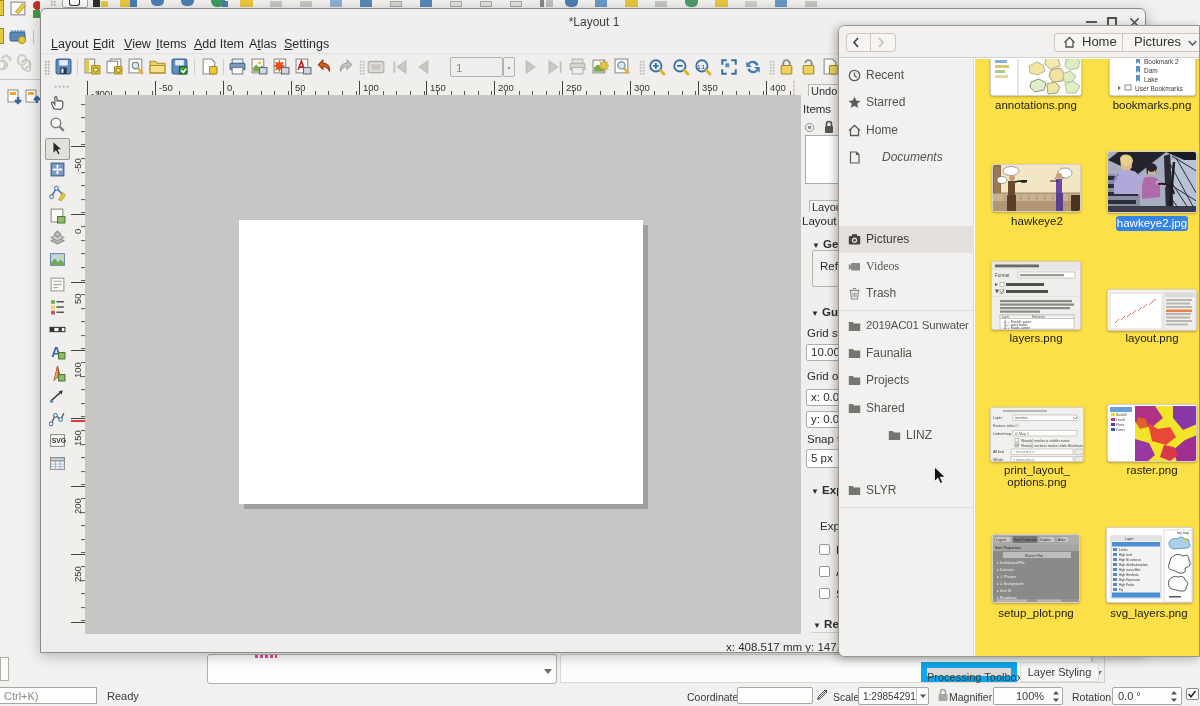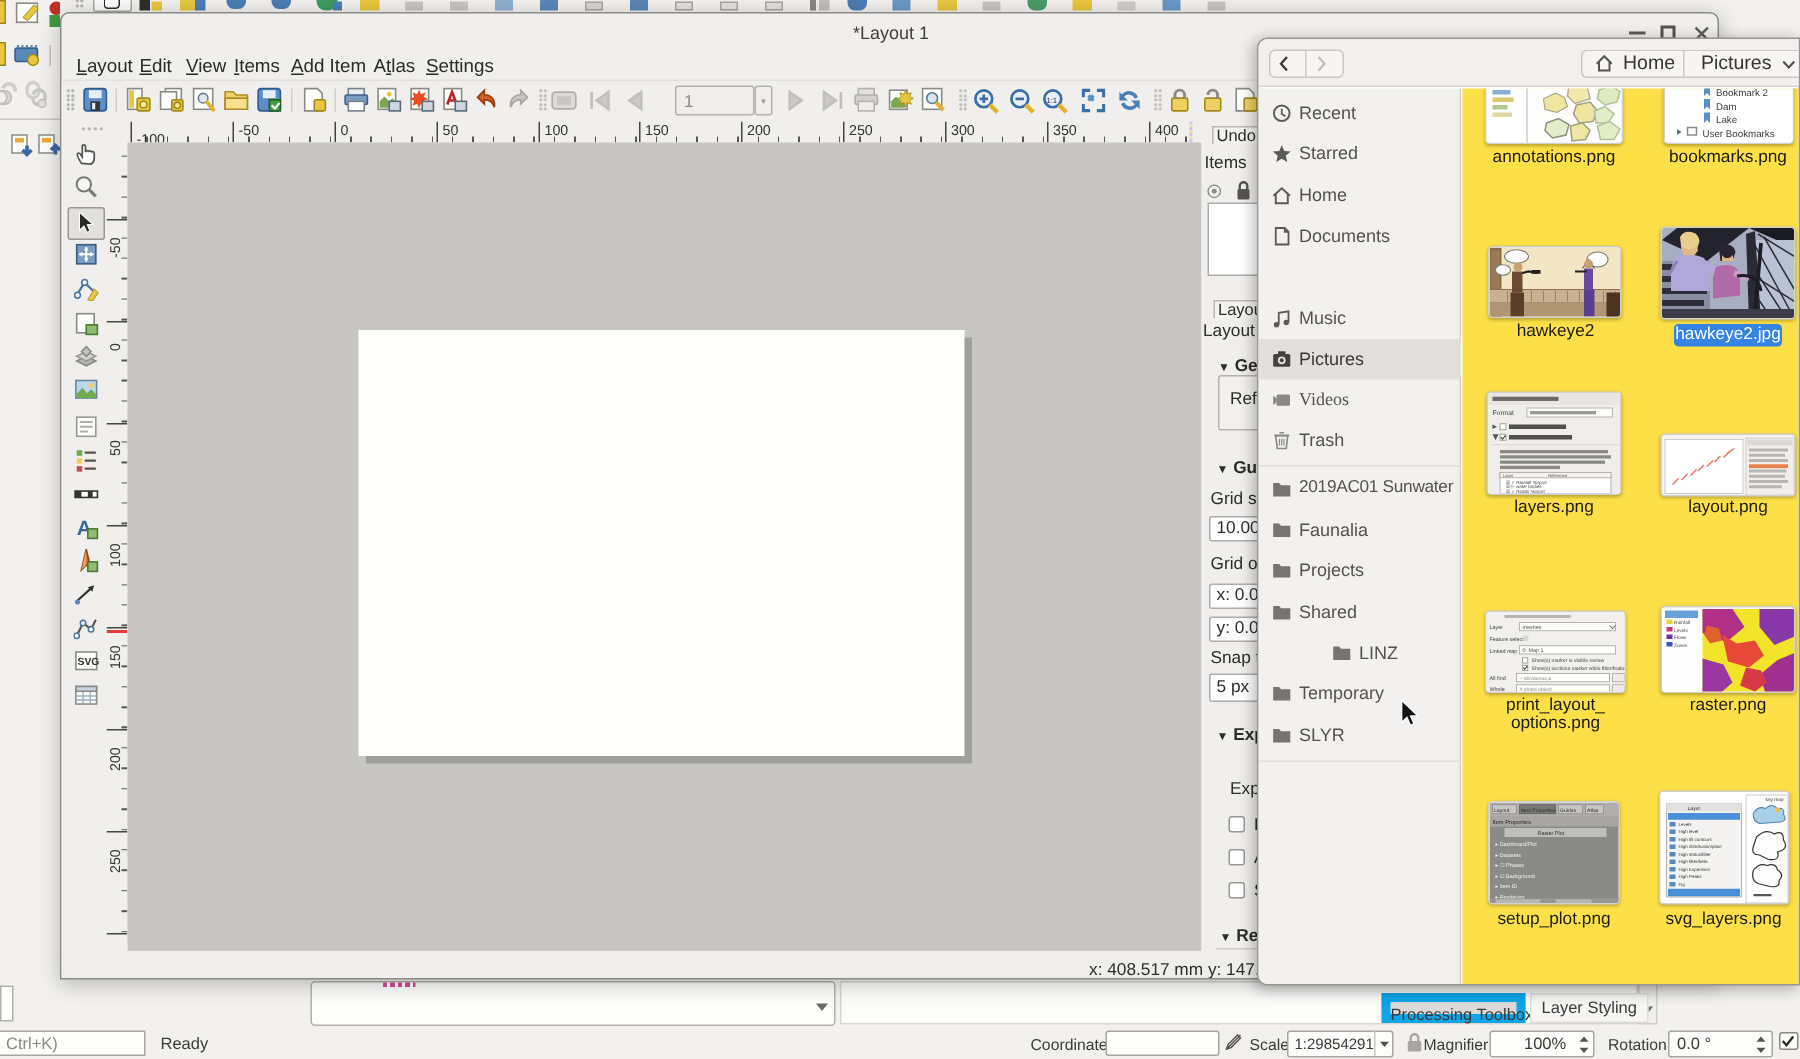--- a/index.html
+++ b/index.html
@@ -515,29 +515,21 @@
         <svg class="abs" style="left:9px;top:7px" width="13" height="13" viewBox="0 0 13 13">
           <path d="M1 6.5 L6.5 1.5 L12 6.5 M2.5 5.5 V11.5 h8 V5.5" fill="none" stroke="#5c5a56" stroke-width="1.3"></path>
         </svg>
         <span class="abs" style="left:27px;top:6px;">Home</span>
       </div>
     <div class="abs" style="left:0;top:84.9px;width:135px;height:27px;">
         <svg class="abs" style="left:9px;top:7px" width="13" height="13" viewBox="0 0 13 13">
           <path d="M2.5 1 h6 l2.5 2.5 V12 h-8.5 z" fill="none" stroke="#5c5a56" stroke-width="1.2"></path>
           <path d="M8.5 1 V3.5 H11" fill="none" stroke="#5c5a56" stroke-width="1.2"></path>
         </svg>
-        <span class="abs" style="left:27px;top:6px;">Documents</span>
-      </div>
-    <div class="abs" style="left:0;top:139.5px;width:135px;height:27px;">
-        <svg class="abs" style="left:9px;top:7px" width="13" height="13" viewBox="0 0 13 13">
-          <path d="M4.5 10.5 V2.5 L11 1.5 V9" fill="none" stroke="#5c5a56" stroke-width="1.2"></path>
-          <circle cx="3" cy="10.5" r="1.8" fill="#5c5a56"></circle>
-          <circle cx="9.5" cy="9" r="1.8" fill="#5c5a56"></circle>
-        </svg>
-        <span class="abs" style="left:27px;top:6px;">Music</span>
+        <span class="abs" style="left:43px;top:6px;font-style:italic;">Documents</span>
       </div>
     <div class="abs" style="left:0;top:166.8px;width:135px;height:27px;background:#e2dfdc;">
         <svg class="abs" style="left:9px;top:7px" width="13" height="13" viewBox="0 0 13 13">
           <rect x="0.8" y="3" width="11.4" height="8.5" rx="1" fill="#44423e"></rect>
           <rect x="4" y="1.2" width="5" height="3" fill="#44423e"></rect>
           <circle cx="6.5" cy="7.2" r="2.6" fill="#e2dfdc"></circle>
           <circle cx="6.5" cy="7.2" r="1.3" fill="#44423e"></circle>
         </svg>
         <span class="abs" style="left:27px;top:6px;color:#3a3834;">Pictures</span>
       </div>
@@ -579,26 +571,20 @@
         <svg class="abs" style="left:9px;top:8px" width="13" height="11" viewBox="0 0 13 11">
           <path d="M0.8 1 h4 l1.2 1.5 h6.2 V10 H0.8 z" fill="#76746f"></path>
         </svg>
         <span class="abs" style="left:27px;top:6px;">Shared</span>
       </div>
     <div class="abs" style="left:0;top:363px;width:135px;height:27px;margin-left:40px;">
         <svg class="abs" style="left:9px;top:8px" width="13" height="11" viewBox="0 0 13 11">
           <path d="M0.8 1 h4 l1.2 1.5 h6.2 V10 H0.8 z" fill="#76746f"></path>
         </svg>
         <span class="abs" style="left:27px;top:6px;">LINZ</span>
-      </div>
-    <div class="abs" style="left:0;top:390.3px;width:135px;height:27px;">
-        <svg class="abs" style="left:9px;top:8px" width="13" height="11" viewBox="0 0 13 11">
-          <path d="M0.8 1 h4 l1.2 1.5 h6.2 V10 H0.8 z" fill="#76746f"></path>
-        </svg>
-        <span class="abs" style="left:27px;top:6px;">Temporary</span>
       </div>
     <div class="abs" style="left:0;top:417.6px;width:135px;height:27px;">
         <svg class="abs" style="left:9px;top:8px" width="13" height="11" viewBox="0 0 13 11">
           <path d="M0.8 1 h4 l1.2 1.5 h6.2 V10 H0.8 z" fill="#76746f"></path>
         </svg>
         <span class="abs" style="left:27px;top:6px;">SLYR</span>
       </div>
     <div class="abs" style="left:0;top:448px;width:135px;height:1px;background:#e0ddda;"></div>
   </div>
   <div class="abs" id="fm-content" style="left:136px;top:33px;width:274px;height:599px;background:#fde047;overflow:hidden;">

